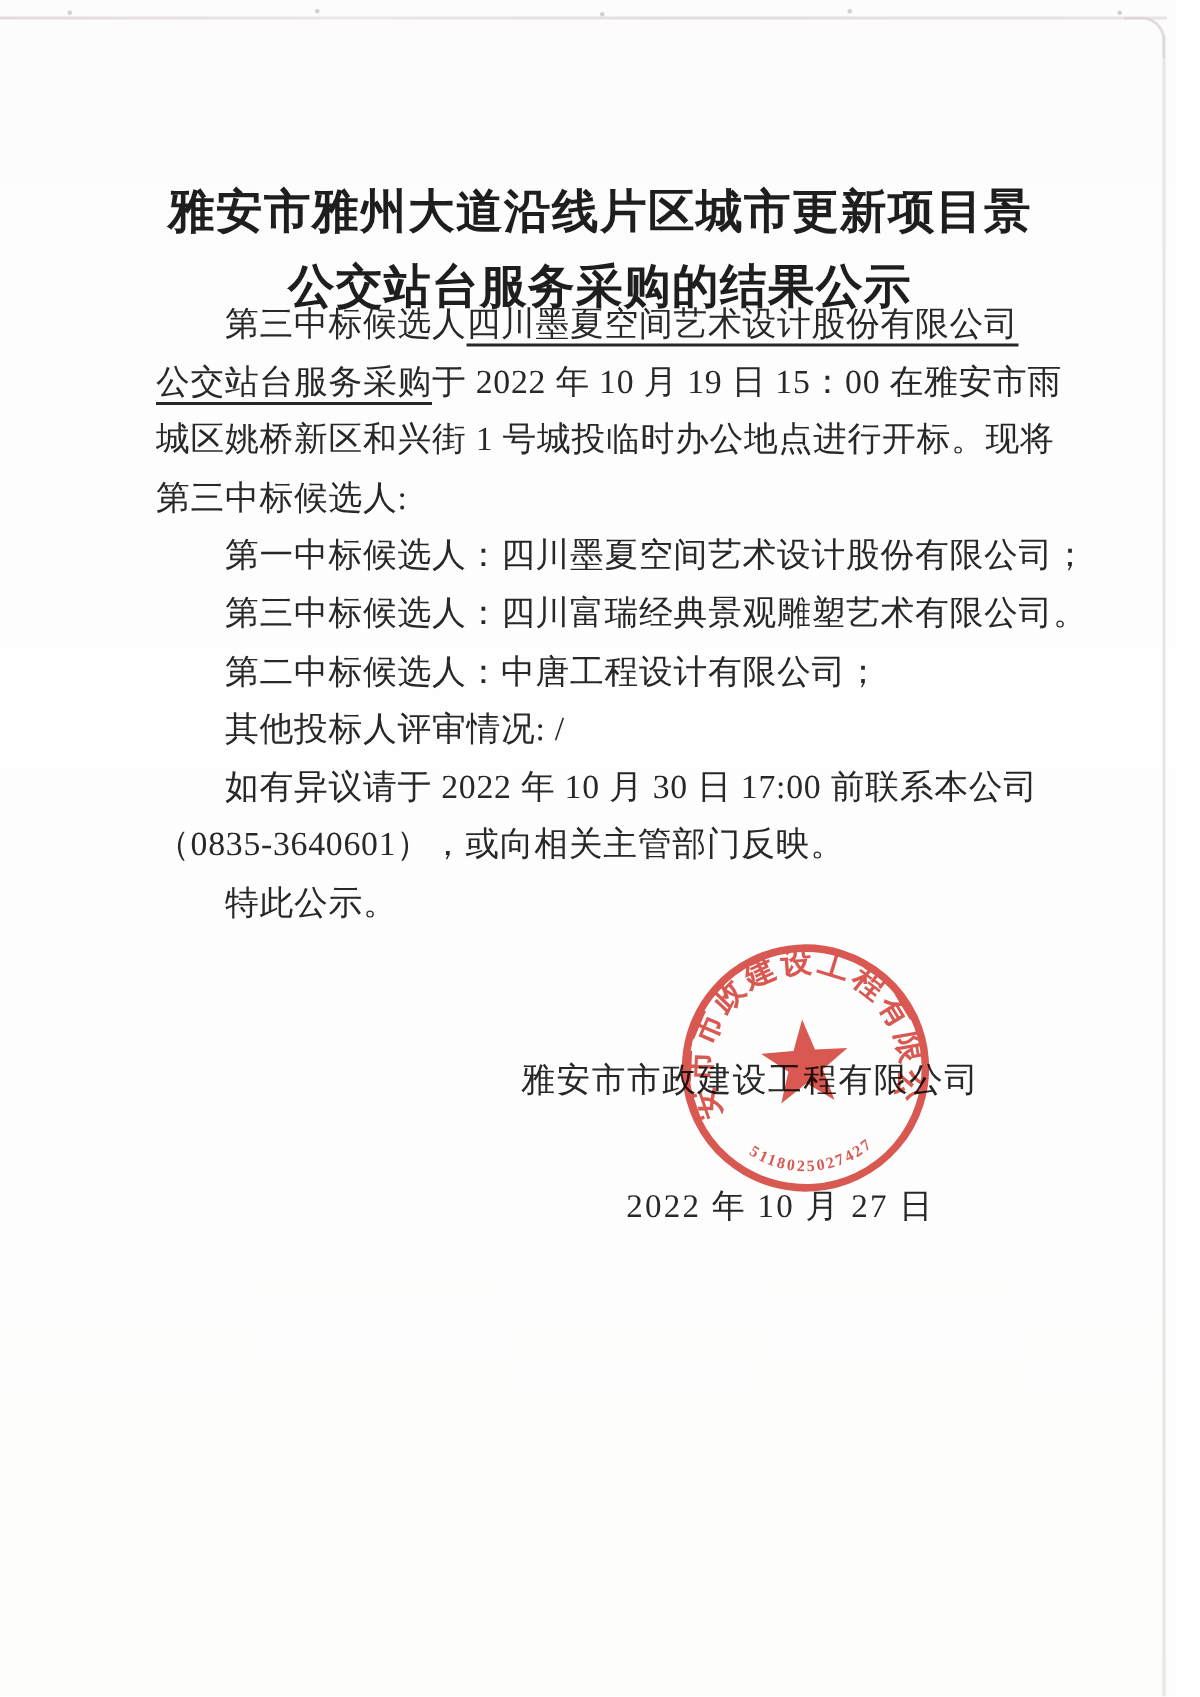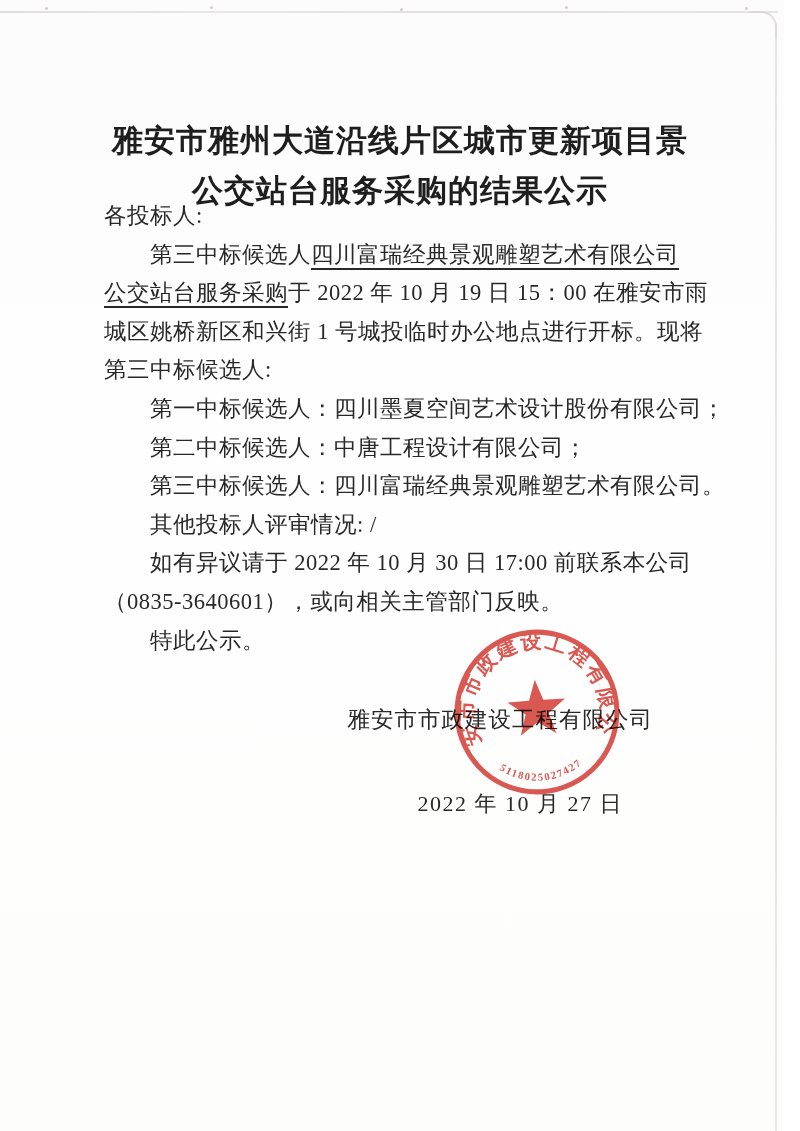--- a/index.html
+++ b/index.html
@@ -61,28 +61,27 @@
   <div class="speck" style="left:400px;top:8px"></div>
   <div class="speck" style="left:565px;top:6px"></div>
   <div class="speck" style="left:745px;top:7px"></div>
 
   <h1 class="title">
     <div>雅安市雅州大道沿线片区城市更新项目景</div>
     <div>公交站台服务采购的结果公示</div>
   </h1>
 
   <div class="doc-body">
-    <div class="line"><span>各投标人:</span></div>
-    <div class="line indent"><span>第三中标候选人</span><span class="u">四川富瑞经典景观雕塑艺术有限公司</span></div>
+    <div class="line indent"><span>第三中标候选人</span><span class="u">四川墨夏空间艺术设计股份有限公司</span></div>
     <div class="line"><span class="u">公交站台服务采购</span><span>于 2022 年 10 月 19 日 15：00 在雅安市雨</span></div>
     <div class="line"><span>城区姚桥新区和兴街 1 号城投临时办公地点进行开标。现将</span></div>
     <div class="line"><span>第三中标候选人:</span></div>
     <div class="line indent"><span>第一中标候选人：四川墨夏空间艺术设计股份有限公司；</span></div>
+    <div class="line indent"><span>第三中标候选人：四川富瑞经典景观雕塑艺术有限公司。</span></div>
     <div class="line indent"><span>第二中标候选人：中唐工程设计有限公司；</span></div>
-    <div class="line indent"><span>第三中标候选人：四川富瑞经典景观雕塑艺术有限公司。</span></div>
     <div class="line indent"><span>其他投标人评审情况: /</span></div>
     <div class="line indent"><span>如有异议请于 2022 年 10 月 30 日 17:00 前联系本公司</span></div>
     <div class="line"><span>（0835-3640601），或向相关主管部门反映。</span></div>
     <div class="line indent"><span>特此公示。</span></div>
   </div>
 
   <div class="sig-company">雅安市市政建设工程有限公司</div>
   <div class="sig-date">2022 年 10 月 27 日</div>
 
   <svg class="stamp" viewBox="0 0 176 176" xmlns="http://www.w3.org/2000/svg">

